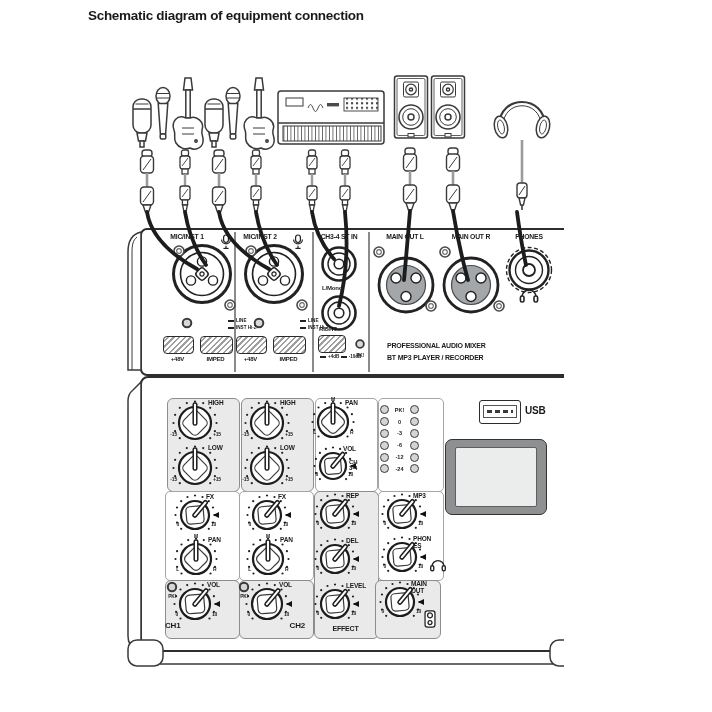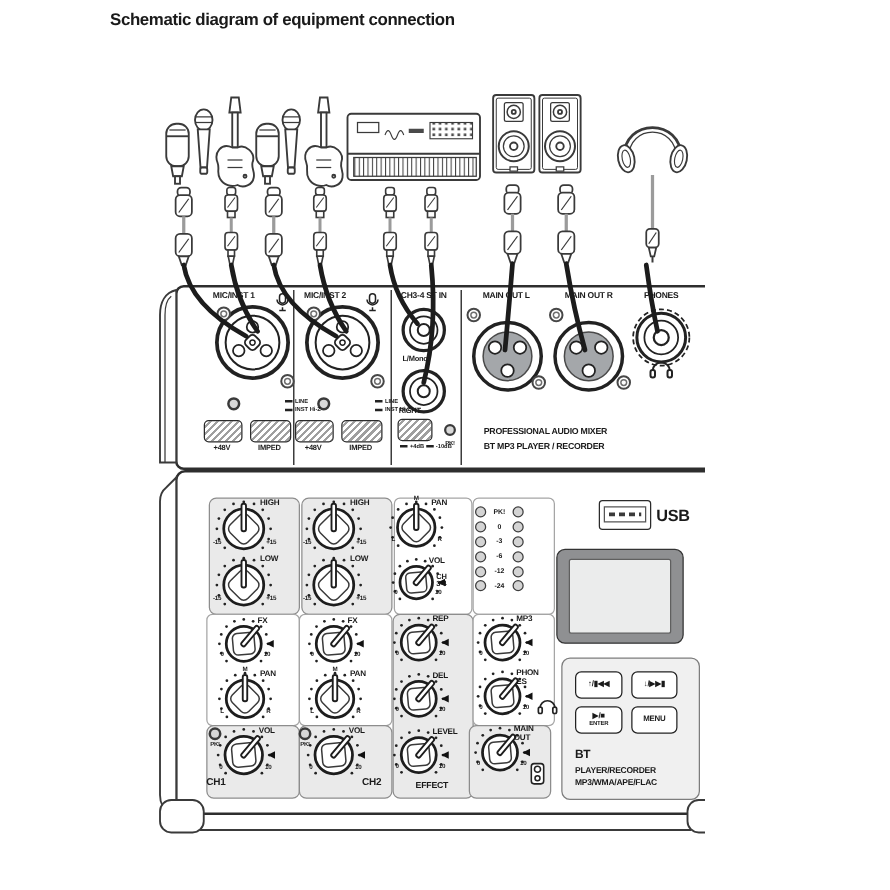--- a/index.html
+++ b/index.html
@@ -714,46 +714,26 @@
         <div class="mrow">
           <span class="mled"></span>
           <span class="mlabel">-24</span>
           <span class="mled"></span>
         </div>
       </div>
 
     <div id="usb-port">
         <div class="inner"></div>
       </div>
-    <div class="lbl" style="left:383px;top:28px;font-size:13px">USB</div>
+    <div class="lbl" style="left:383px;top:28px;font-size:10px">USB</div>
 
     <div id="screen">
         <div class="inner"></div>
       </div>
 
-    <div id="bt-panel">
-      <div id="bt-buttons">
-          <div class="tbtn" style="left: 10px; top: 10px; width: 36px; height: 20px;">
-            <span>↑/▮◀◀</span>
-          </div>
-          <div class="tbtn" style="left: 55px; top: 10px; width: 35px; height: 20px;">
-            <span>↓/▶▶▮</span>
-          </div>
-          <div class="tbtn" style="left: 10px; top: 38px; width: 36px; height: 20px;">
-            <span>▶/■</span>
-            <span class="sub">ENTER</span>
-          </div>
-          <div class="tbtn" style="left: 55px; top: 38px; width: 35px; height: 20px;">
-            <span>MENU</span>
-          </div>
-        </div>
-      <div class="lbl" style="left:10px;top:72px;font-size:9.5px">BT</div>
-      <div class="lbl" style="left:10px;top:86px;font-size:6.8px">PLAYER/RECORDER</div>
-      <div class="lbl" style="left:10px;top:96px;font-size:6.8px">MP3/WMA/APE/FLAC</div>
-    </div>
 
     <div class="lbl" style="left:23px;top:244px;width:66px;text-align:left;font-size:8px">CH1</div>
     <div class="lbl" style="left:97px;top:244px;width:66px;text-align:right;font-size:8px">CH2</div>
     <div class="lbl" style="left:172px;top:247px;width:63px;text-align:center;font-size:7px">EFFECT</div>
   </div>
 
   <svg id="art" width="712" height="712">
 
     <g fill="#fff" stroke="#3a3a3a" stroke-width="1.5">
       <path d="M141,232 C132,234 128,242 128,252 L128,370 L141,370 Z"></path>

